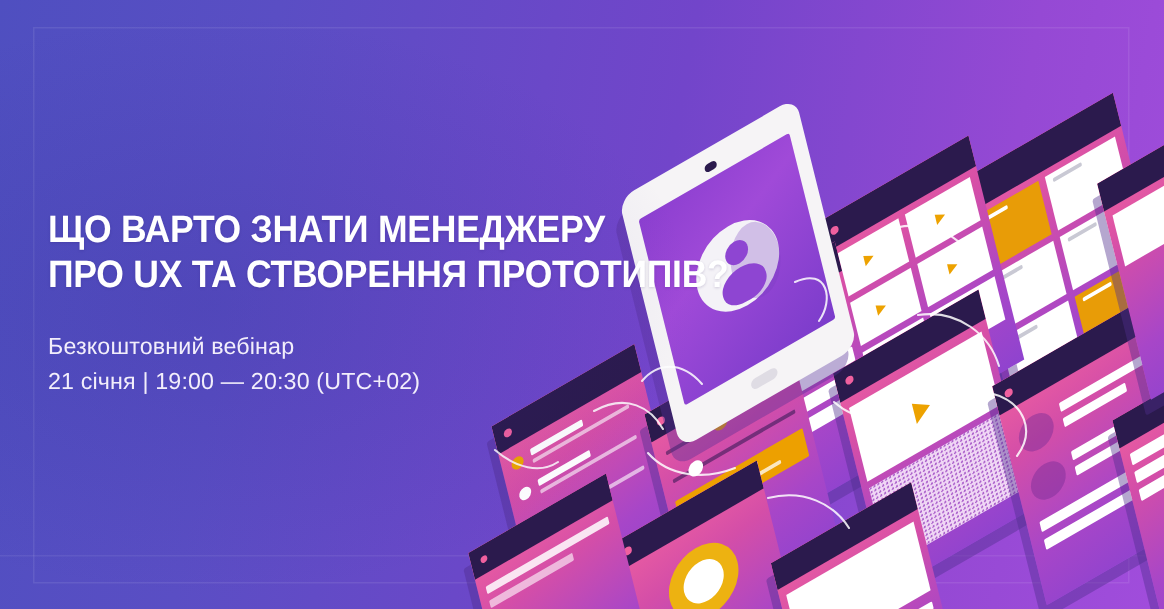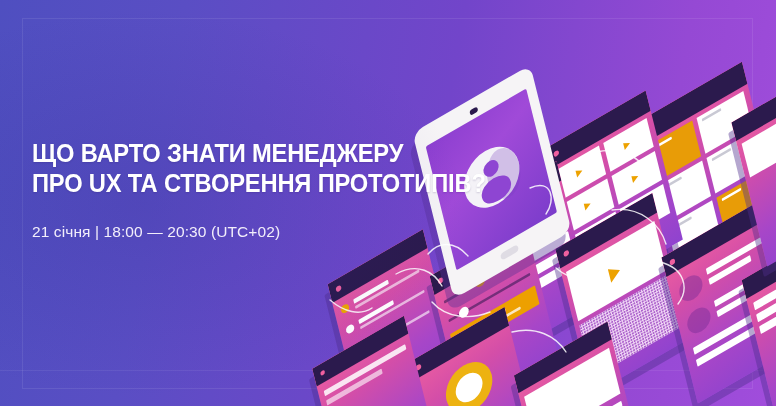--- a/index.html
+++ b/index.html
@@ -345,17 +345,18 @@
       <path d="M556,268 C572,282 592,282 604,272"></path>
     </g>
   </svg>
 
   <div class="vignette"></div>
 
   <div class="text-block">
     <div class="headline">ЩО ВАРТО ЗНАТИ МЕНЕДЖЕРУ</div>
     <div class="headline">ПРО UX ТА СТВОРЕННЯ ПРОТОТИПІВ?</div>
     <div class="sub-wrap">
-      <div class="subline">21 січня | 18:00 — 20:30 (UTC+02)</div>
+      <div class="subline">Безкоштовний вебінар</div>
+      <div class="subline">21 січня | 19:00 — 20:30 (UTC+02)</div>
     </div>
   </div>
 
 </div>
 
 </body></html>

